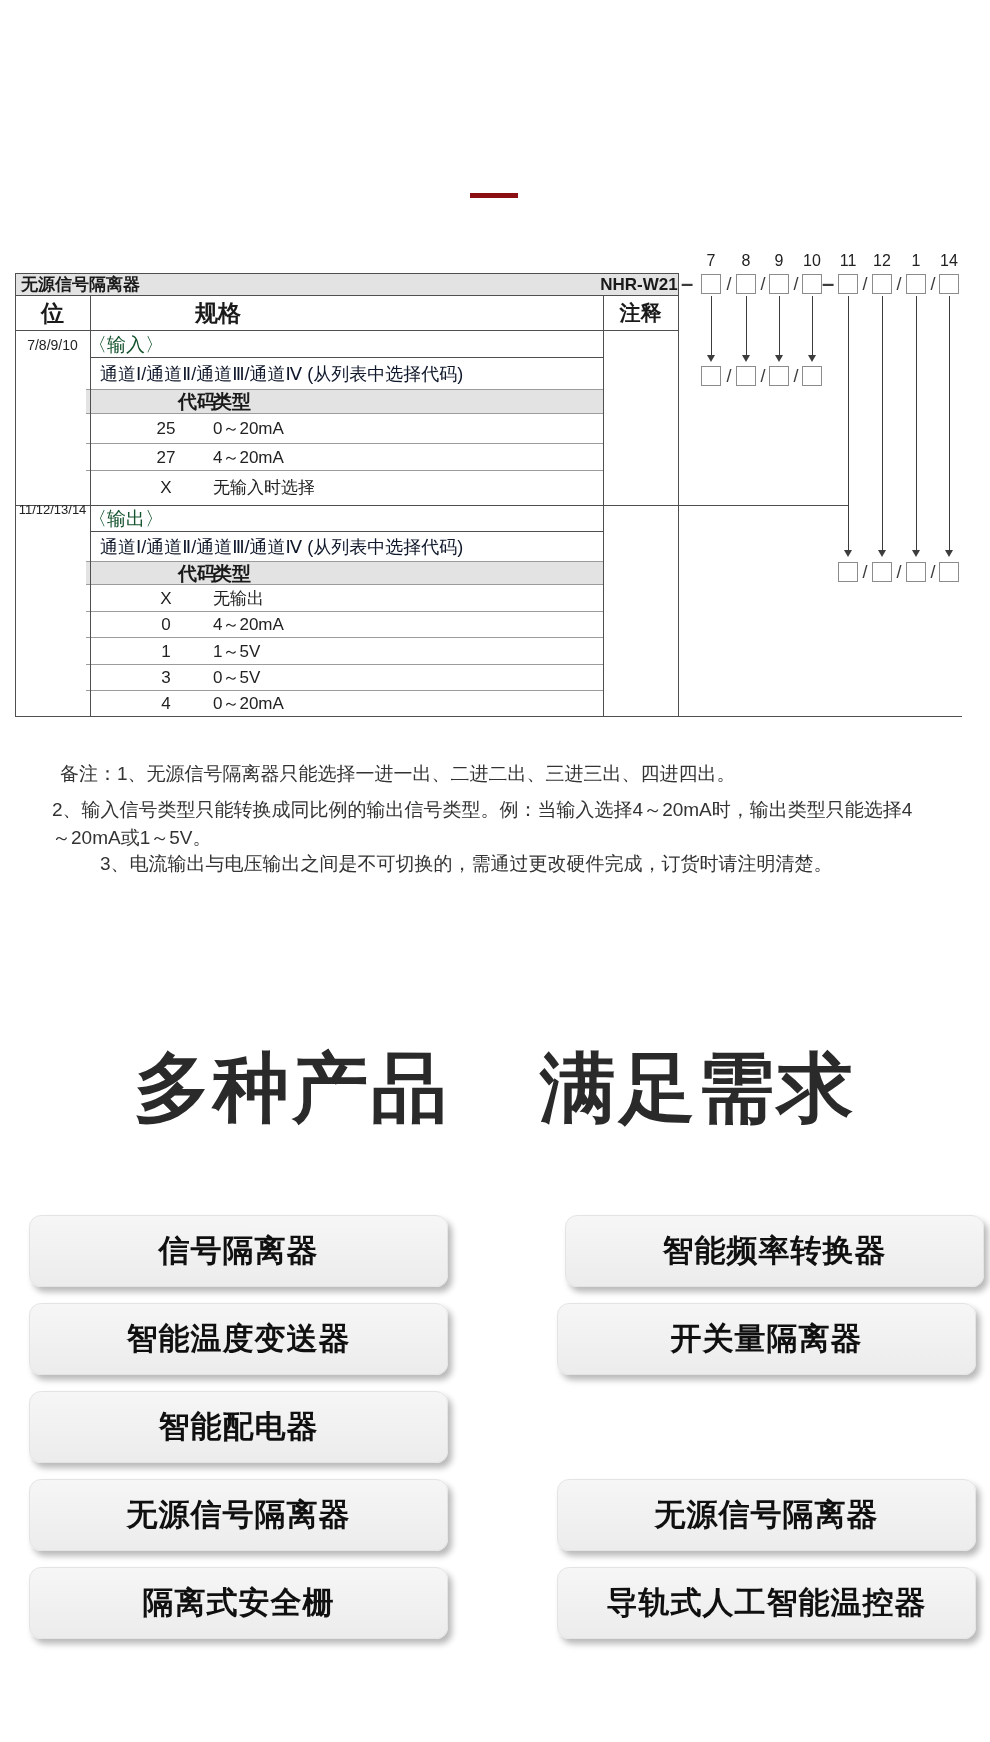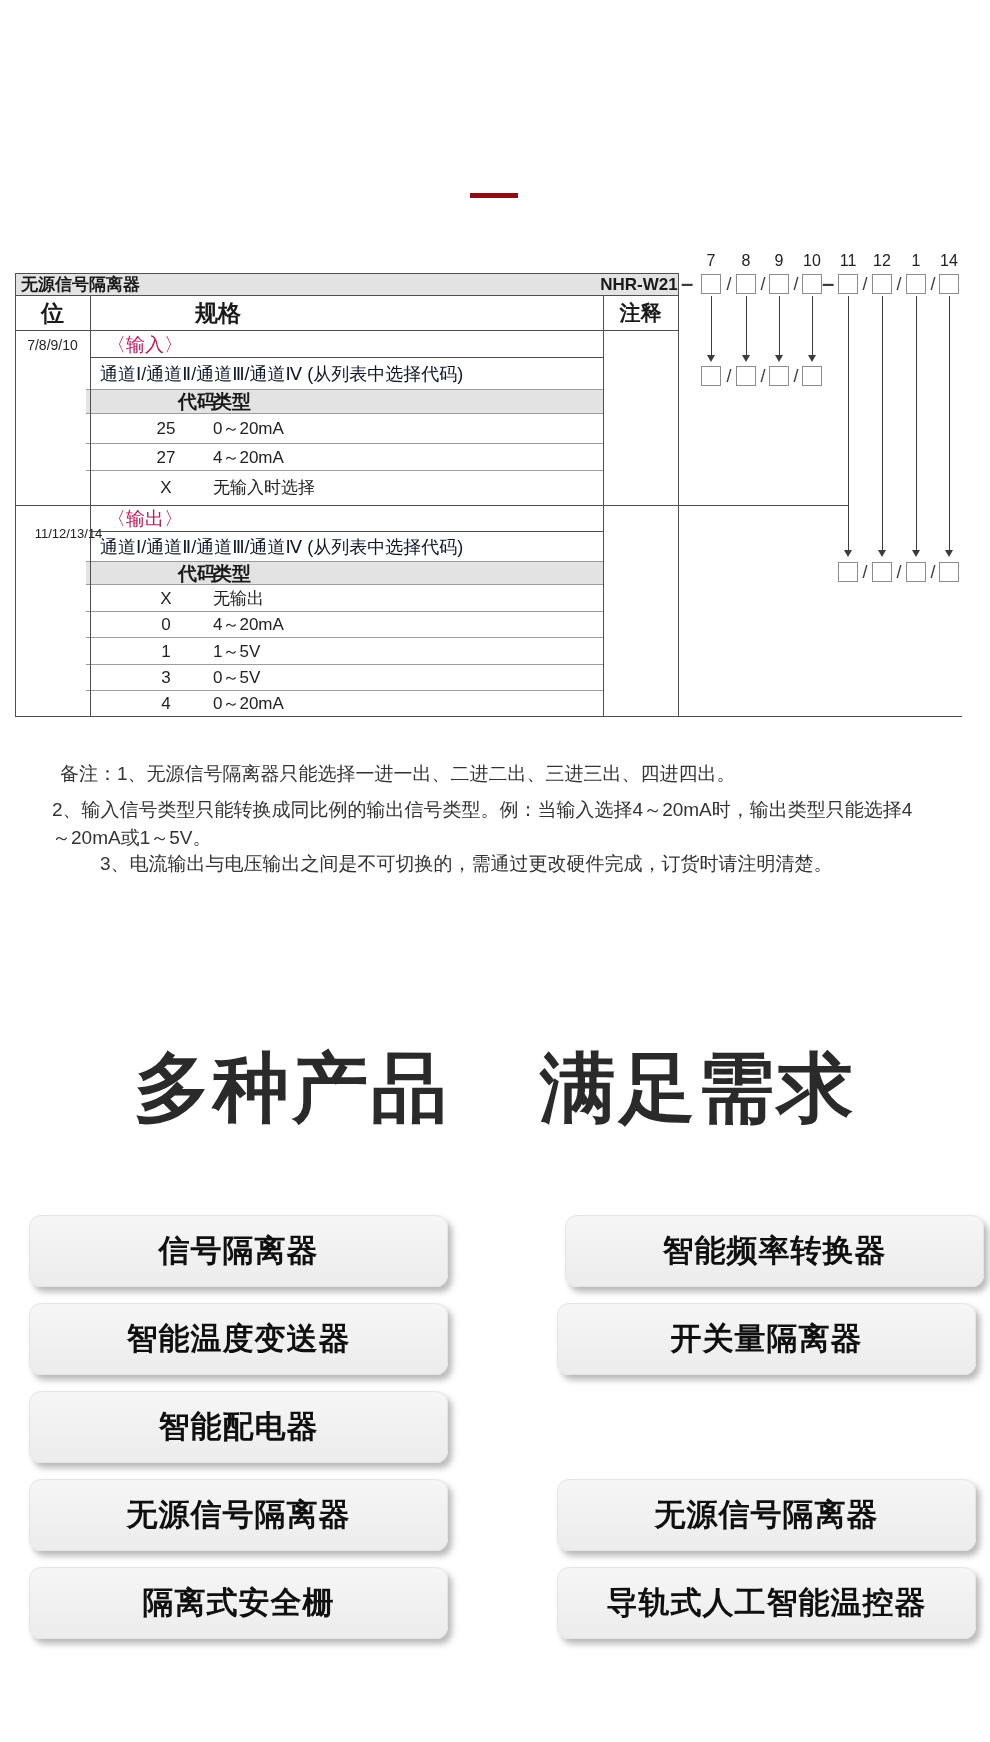--- a/index.html
+++ b/index.html
@@ -12,21 +12,21 @@
   .title-dash{position:absolute;left:470px;top:193px;width:48px;height:5px;background:#8b0e12;}
 
   
   .pname{position:absolute;left:21px;top:273px;height:23px;line-height:23px;font-size:17px;font-weight:bold;color:#1a1a1a;}
   .model{position:absolute;left:600px;top:273px;width:78px;height:23px;line-height:23px;text-align:center;font-size:17px;font-weight:bold;color:#1a1a1a;}
   .ch{position:absolute;top:296px;height:34px;line-height:34px;font-weight:bold;color:#1a1a1a;text-align:right;}
   .pos-h{left:15px;width:75px;text-align:center;font-size:23px;}
   .spec-h{left:195px;font-size:23px;}
   .note-h{left:603px;width:75px;text-align:center;font-size:21px;}
   .posv{position:absolute;left:15px;width:75px;height:26px;line-height:26px;text-align:center;font-size:14px;color:#222;}
-  .grow{position:absolute;left:107px;font-size:19px;color:#be185d;}
+  .grow{position:absolute;left:88px;font-size:19px;color:#14532d;}
   .chan{position:absolute;left:100px;font-size:18px;color:#0f172a;}
   .codeh{position:absolute;left:86px;width:150px;text-align:center;font-weight:bold;font-size:19px;color:#1a1a1a;padding-left:36px;}
   .typeh{position:absolute;left:213px;font-weight:bold;font-size:19px;color:#1a1a1a;}
   .codev{position:absolute;left:86px;width:160px;text-align:center;font-size:17px;color:#222;}
   .typev{position:absolute;left:213px;font-size:17px;color:#222;}
 
   
   .gray{position:absolute;background:#e3e3e3;}
   .hl{position:absolute;height:1px;background:#4f4f4f;}
   .hl.lt{background:#9c9c9c;}
@@ -109,21 +109,21 @@
     </div>
     <div>
       <span class="codev" style="top:444px;height:27px;line-height:27px;">27</span>
       <span class="typev" style="top:444px;height:27px;line-height:27px;">4～20mA</span>
     </div>
     <div>
       <span class="codev" style="top:471px;height:34px;line-height:34px;">X</span>
       <span class="typev" style="top:471px;height:34px;line-height:34px;">无输入时选择</span>
     </div>
 
-    <div class="posv" style="top:521px;font-size:13px;padding-left:16px;">11/12/13/14</div>
+    <div class="posv" style="top:497px;font-size:13px;">11/12/13/14</div>
     <div class="grow" style="top:505px;height:27px;line-height:27px;">〈输出〉</div>
     <div class="chan" style="top:532px;height:30px;line-height:30px;">通道Ⅰ/通道Ⅱ/通道Ⅲ/通道Ⅳ (从列表中选择代码)</div>
     <span class="codeh" style="top:562px;height:23px;line-height:23px;">代码</span>
     <span class="typeh" style="top:562px;height:23px;line-height:23px;">类型</span>
 
     <div>
       <span class="codev" style="top:585px;height:27px;line-height:27px;">X</span>
       <span class="typev" style="top:585px;height:27px;line-height:27px;">无输出</span>
     </div>
     <div>

